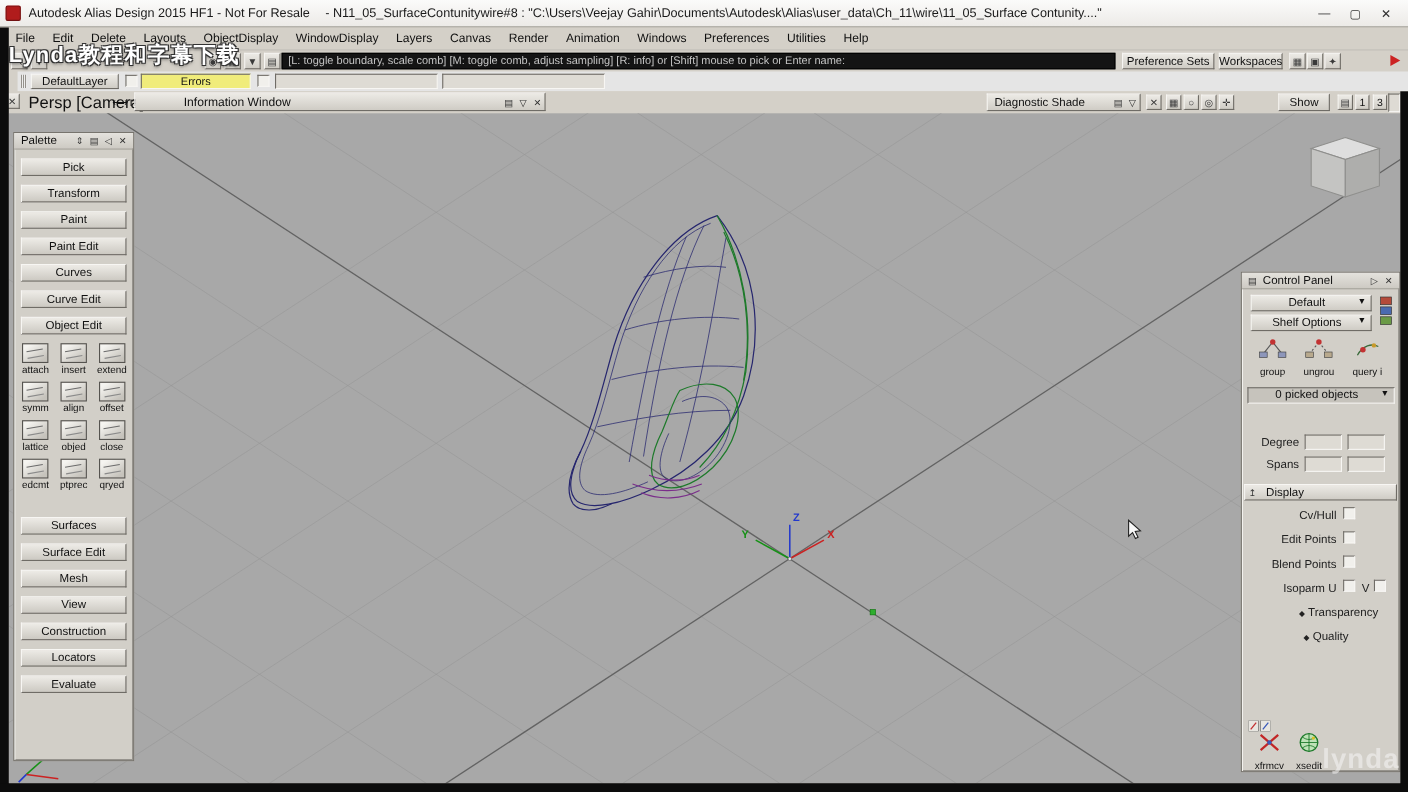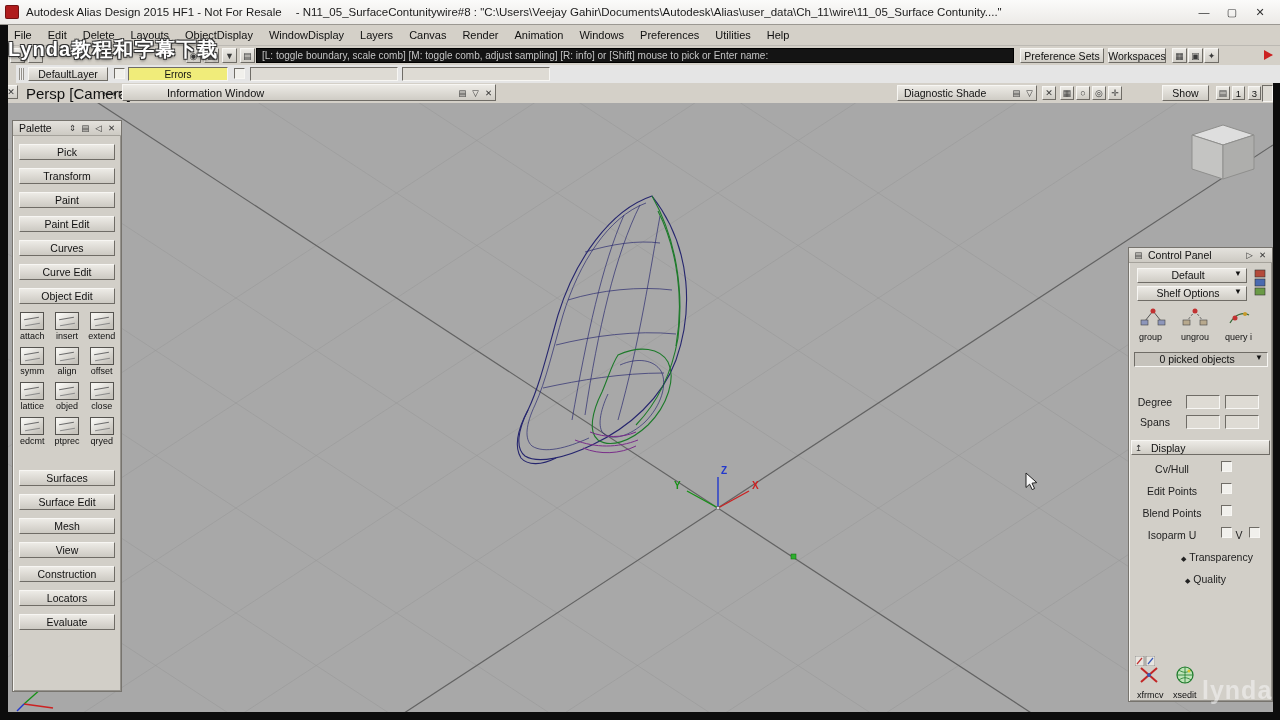--- a/index.html
+++ b/index.html
@@ -42,23 +42,23 @@
 .pbtn{height:16px;margin:0 6px 8px;display:flex;align-items:center;justify-content:center;font-size:10.5px;border:1px solid;border-color:#f7f6f3 #6f6c66 #6f6c66 #f7f6f3;background:linear-gradient(#edebe6,#ccc9c2);white-space:nowrap}
 .tools{display:flex;flex-wrap:wrap;padding:0 2px;margin-bottom:18px}
 .tool{width:33.33%;text-align:center;margin-bottom:6px}
 .ticon{display:block;width:24px;height:18px;margin:0 auto 1px;background:linear-gradient(145deg,#f5f4f0 15%,#c6c3bc 85%);border:1px solid #55534f;position:relative}
 .ticon::before{content:"";position:absolute;left:3px;right:4px;top:5px;height:1px;background:#6b6b6b;transform:rotate(-10deg)}
 .ticon::after{content:"";position:absolute;left:4px;right:3px;top:11px;height:1px;background:#8a8a8a;transform:rotate(-10deg)}
 .tlabel{font-size:9px;color:#111;display:block;line-height:10px;white-space:nowrap}
 
 .cpdrop{position:absolute;display:flex;align-items:flex-start;font-size:10.5px;padding:0 4px;height:15px}
 .cpdrop .dl{flex:1;text-align:center;white-space:nowrap}
-.cplabel{font-size:10.5px;color:#222;position:absolute;text-align:center;white-space:nowrap}
+.cplabel{font-size:10.5px;color:#222;position:absolute;text-align:right;white-space:nowrap}
 .cpinput{position:absolute;width:34px;height:14px}
-.cpt{position:absolute;width:36px;text-align:left}
+.cpt{position:absolute;width:36px;text-align:center}
 .cpt .tlabel{font-size:9px}
 
 .wm-top{position:absolute;left:8px;top:36px;z-index:70;font-size:20px;font-weight:bold;color:#fff;letter-spacing:1px;white-space:nowrap;text-shadow:-1px -1px 0 #333,1px -1px 0 #333,-1px 1px 0 #333,1px 1px 0 #333,0 2px 3px rgba(0,0,0,.5)}
 .wm-bot{position:absolute;left:1202px;top:676px;z-index:70;font-size:25px;font-weight:bold;color:rgba(245,245,245,.55);letter-spacing:1px}
 .edge{position:absolute;background:#0c0c0c;z-index:60}
 </style>
 </head>
 <body>
 
 <div id="screen">

